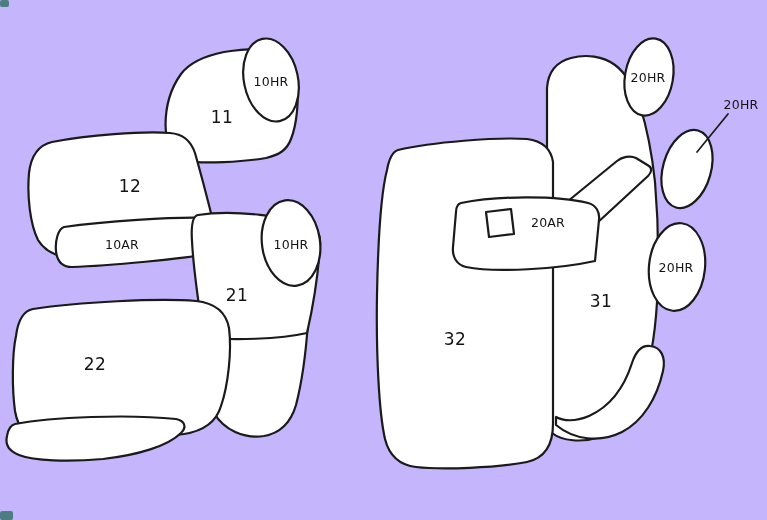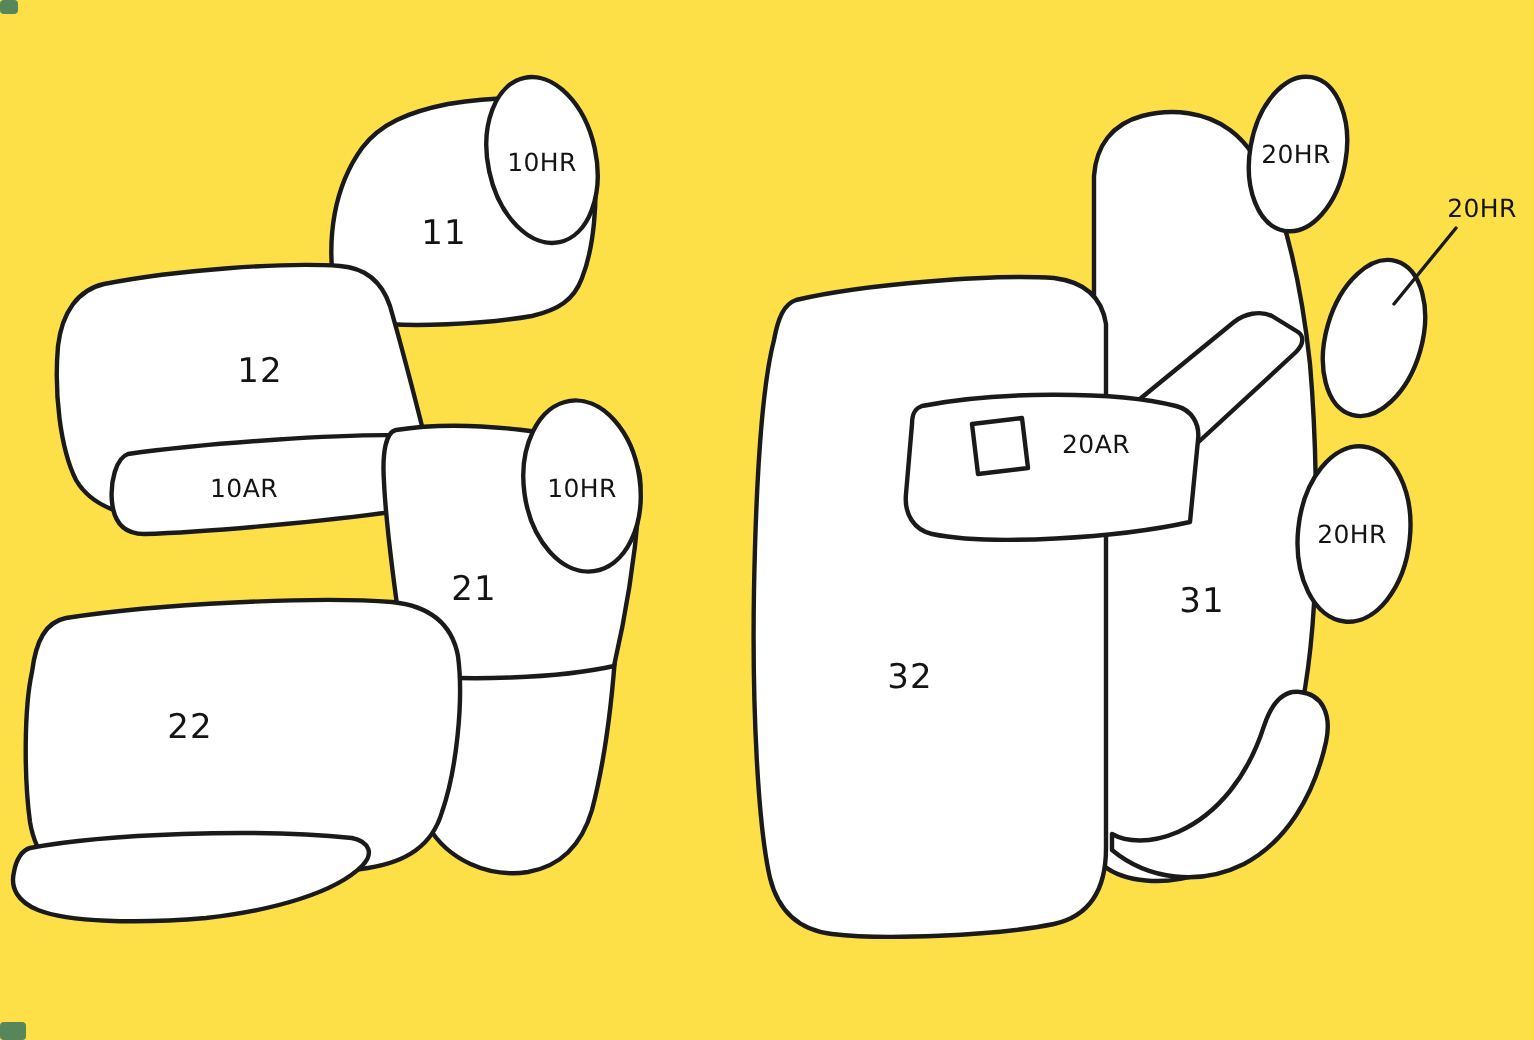--- a/index.html
+++ b/index.html
@@ -1,16 +1,16 @@
 <!DOCTYPE html>
 <html><head>
 <meta charset="utf-8">
 <style>
   html,body{margin:0;padding:0;background:#ffffff;}
-  .stage{position:relative;width:767px;height:520px;background:#fde047;overflow:hidden;}
+  .stage{position:relative;width:767px;height:520px;background:#c4b5fd;overflow:hidden;}
   svg{display:block;}
   .ink{fill:#ffffff;stroke:#1a1a1a;stroke-width:2.2;stroke-linejoin:round;stroke-linecap:round;}
   .leader{stroke:#1a1a1a;stroke-width:1.7;fill:none;stroke-linecap:round;}
   .lbl{font-family:"DejaVu Sans","Liberation Sans",sans-serif;font-size:17px;fill:#141414;
        text-anchor:middle;dominant-baseline:central;letter-spacing:.5px;}
   .lbl-sm{font-size:12.5px;letter-spacing:.2px;}
   .mark{fill:#2e6f60;opacity:.8;}
 </style>
 </head>
 <body>

